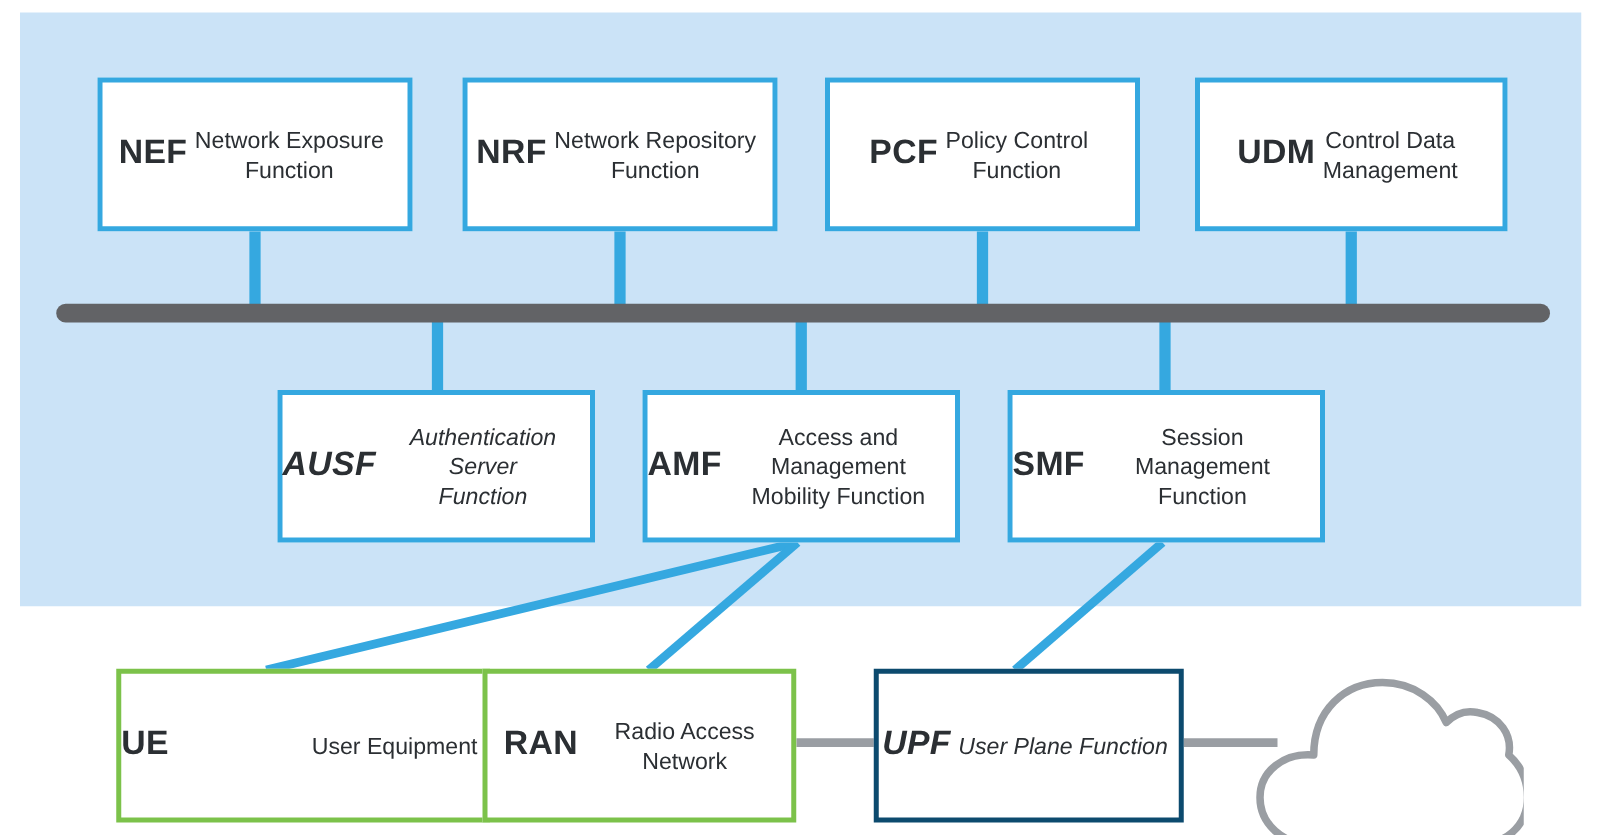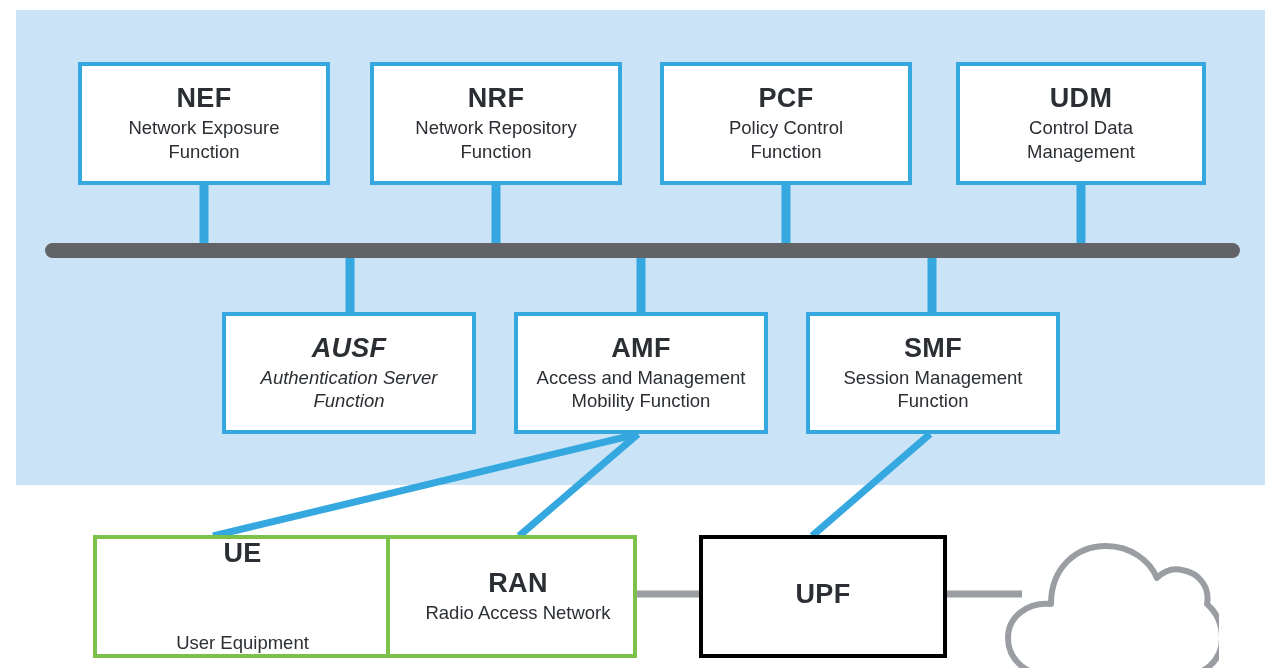--- a/index.html
+++ b/index.html
@@ -33,21 +33,21 @@
     top: 0;
     width: 1280px;
     height: 668px;
     overflow: visible;
   }
   .node {
     position: absolute;
     box-sizing: border-box;
     background: #ffffff;
     display: flex;
-    flex-direction: column;
+    flex-direction: row;
     align-items: center;
     justify-content: center;
     text-align: center;
     z-index: 5;
   }
   .node .acro {
     font-weight: bold;
     font-size: 27px;
     color: #2b2f33;
     line-height: 1.08;
@@ -56,21 +56,21 @@
   }
   .node .desc {
     font-size: 18.5px;
     color: #2b2f33;
     line-height: 1.26;
     padding: 0 6px;
     white-space: pre-line;
   }
   .node.blue  { border: 4px solid #35a8e0; }
   .node.green { border: 4px solid #7cc24a; }
-  .node.gray  { border: 4px solid #000000; }
+  .node.gray  { border: 4px solid #0c4a6e; font-style: italic; }
 
   .bus {
     position: absolute;
     left: 45px;
     top: 243px;
     width: 1195px;
     height: 15px;
     background: #626366;
     border-radius: 7.5px;
     z-index: 4;
@@ -174,15 +174,16 @@
     <div class="desc">User Equipment</div>
   </div>
 
   <div class="node green" style="left:386px; top:535px; width:251px; height:123px;padding-left:13px;">
     <div class="acro">RAN</div>
     <div class="desc">Radio Access Network</div>
   </div>
 
   <div class="node gray" style="left:699px; top:535px; width:248px; height:123px;">
     <div class="acro">UPF</div>
+    <div class="desc">User Plane Function</div>
   </div>
 
 </div>
 
 </body></html>

